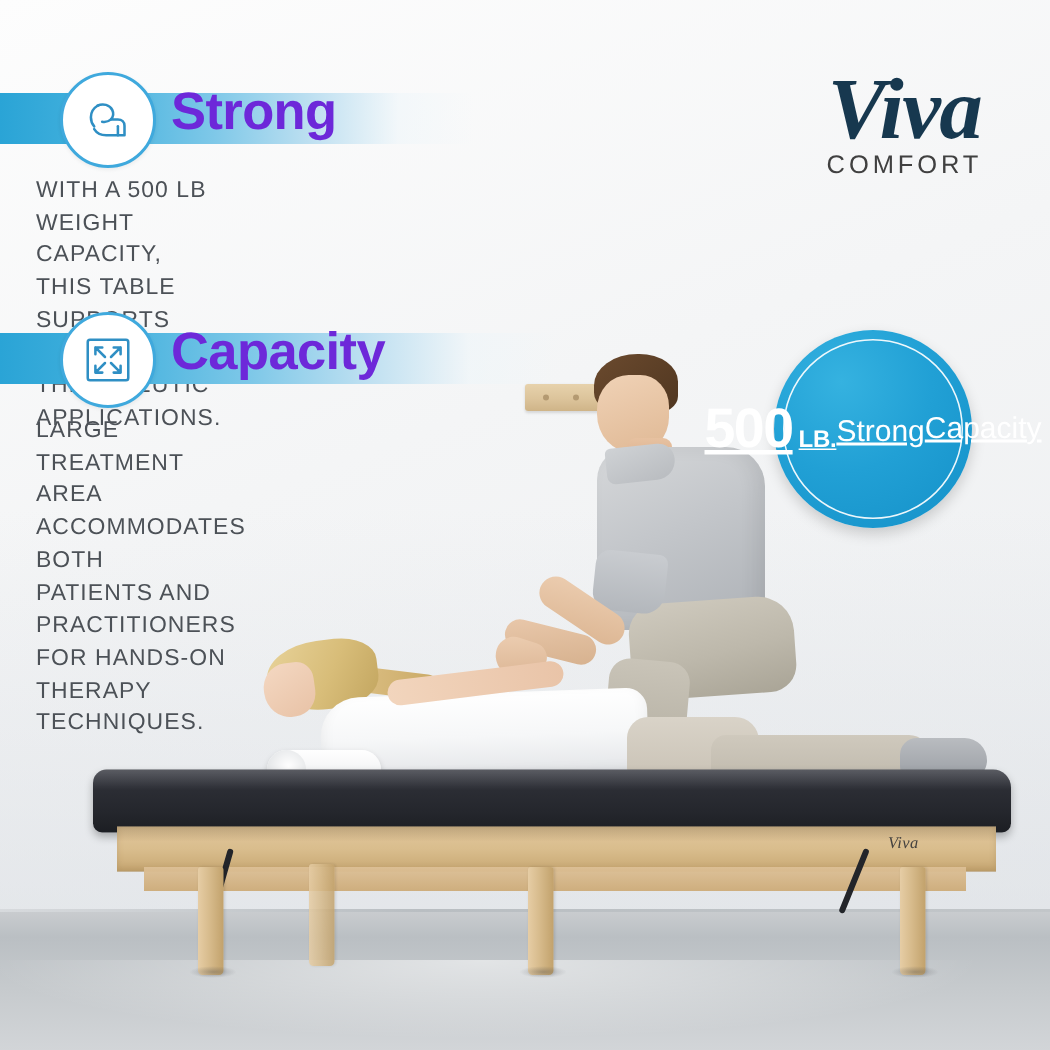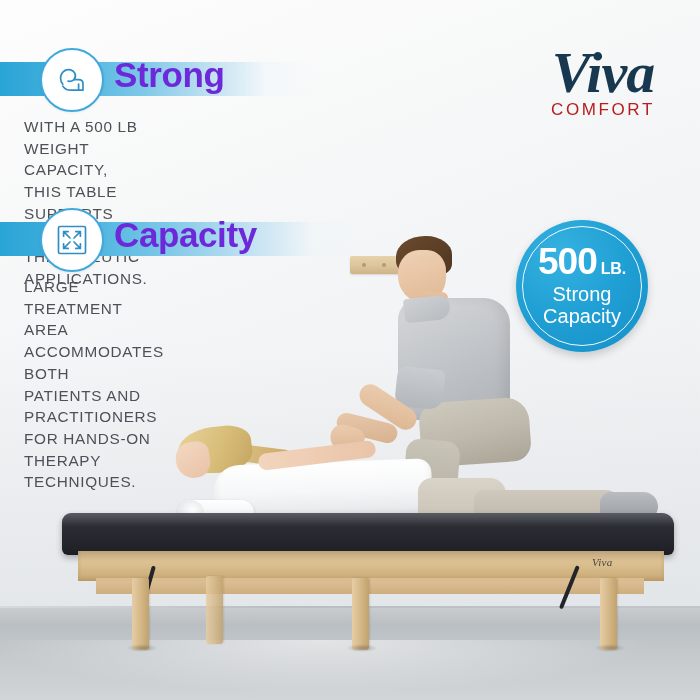--- a/index.html
+++ b/index.html
@@ -288,32 +288,33 @@
     text-align: center;
   }
   .brand-script {
     font-family: "Liberation Serif", serif;
     font-style: italic; font-weight: bold;
     font-size: 58px; line-height: .92;
     color: #17384f; letter-spacing: -1px;
   }
   .brand-sub {
     font-size: 17px; font-weight: normal; letter-spacing: 2.6px;
-    color: #b91c1c; margin-top: 1px;
+    color: #404040; margin-top: 1px;
   }
 
   
   #badge {
     position: absolute; left: 516px; top: 220px;
     width: 132px; height: 132px; border-radius: 50%;
     background: radial-gradient(circle at 34% 26%, #35b2e0 0%, #21a0d5 46%, #1490c8 100%);
     box-shadow: 0 4px 9px rgba(0,0,0,0.17);
-    display: flex; flex-direction: column;
+    display: flex; flex-direction: row;
     align-items: center; justify-content: center;
     color: #ffffff;
+    text-decoration: underline;
   }
   #badge .ring {
     position: absolute; left: 6px; top: 6px; right: 6px; bottom: 6px;
     border: 1.6px solid rgba(255,255,255,0.92); border-radius: 50%;
   }
   .badge-top {
     display: flex; align-items: baseline; justify-content: center;
     margin-top: -2px;
   }
   .badge-num { font-size: 37px; font-weight: bold; letter-spacing: -1px; line-height: 1; }

